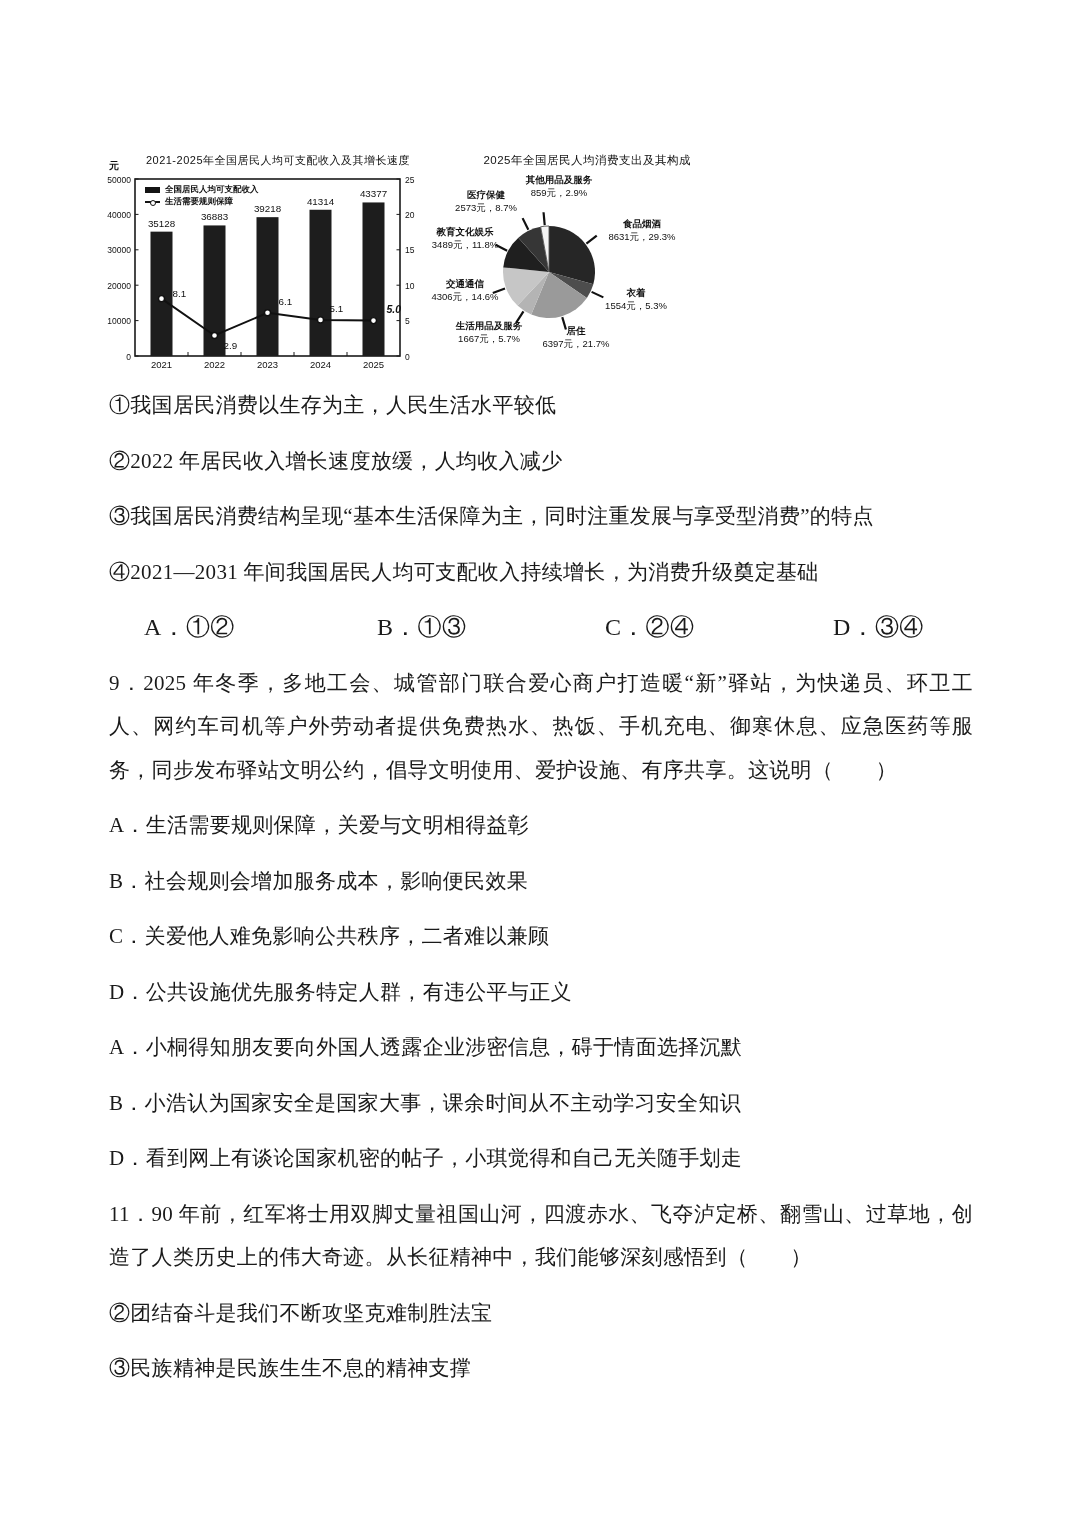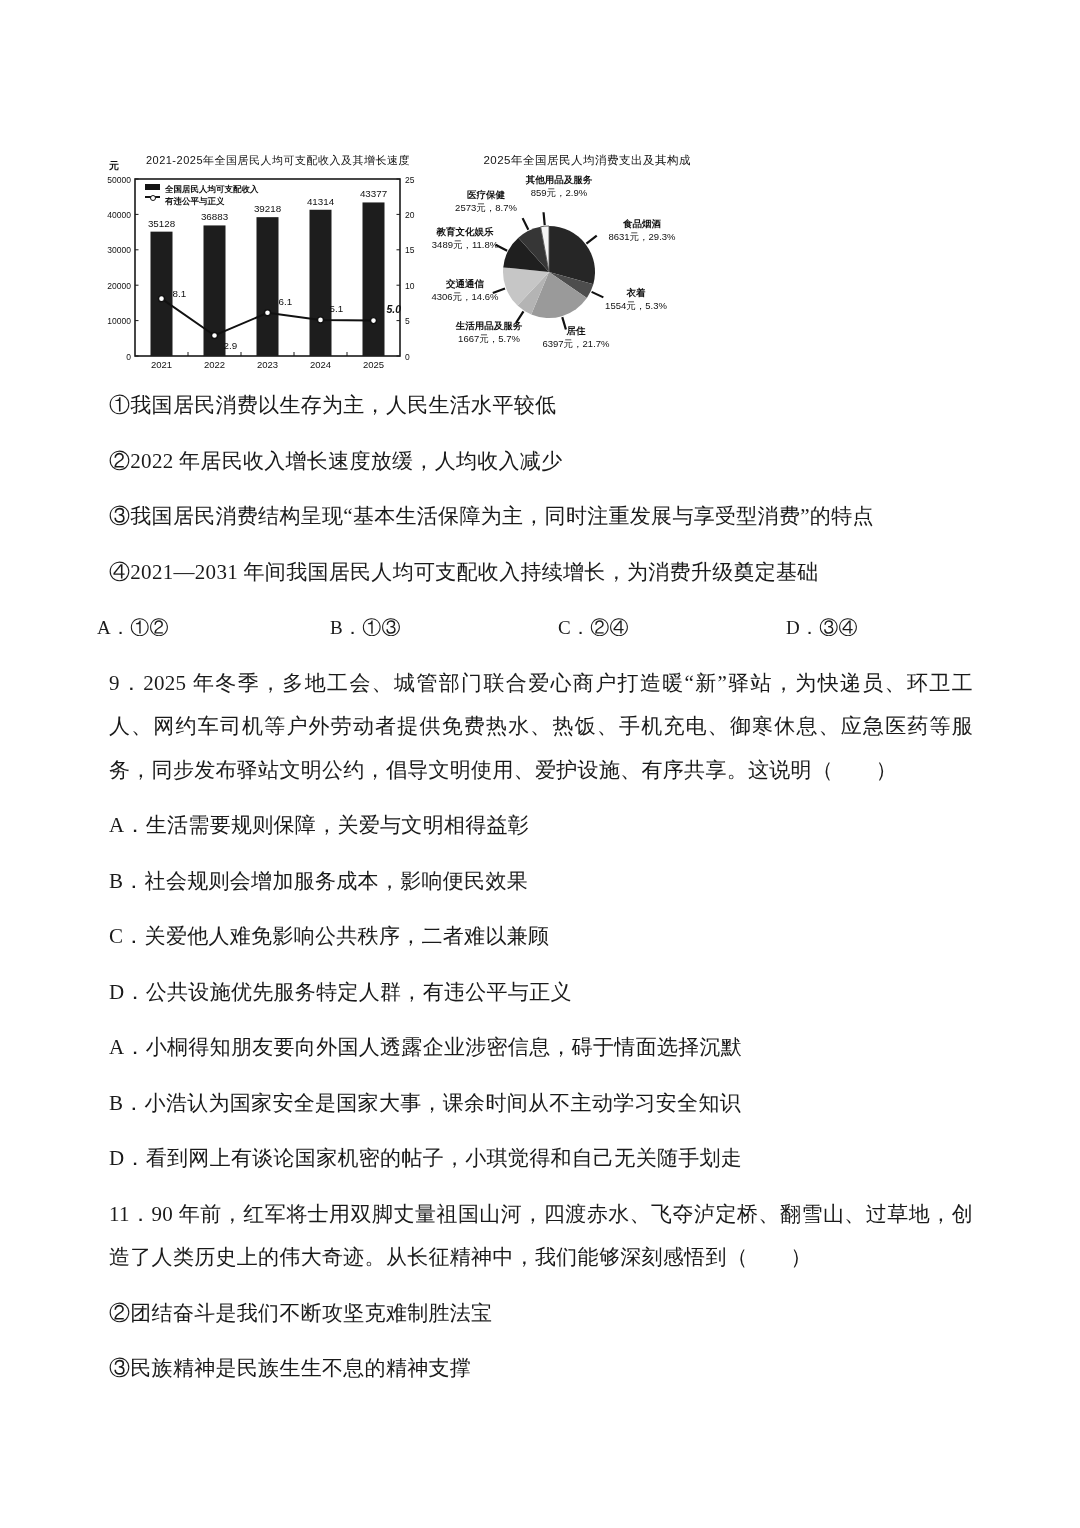--- a/index.html
+++ b/index.html
@@ -11,29 +11,29 @@
   .chart svg text{font-family:"Liberation Sans","DejaVu Sans",sans-serif;fill:#111;}
   .bar{width:330px;height:240px;}
   .pie{width:292px;height:240px;margin-left:4px;}
   .chart-title{position:absolute;font-family:"Liberation Sans","DejaVu Sans",sans-serif;
         font-weight:normal;font-size:11px;color:#111;text-align:right;letter-spacing:.5px;}
   .bar-title{left:15px;top:21px;width:300px;}
   .pie-title{left:0;top:21px;width:262px;font-size:11.5px;}
   .y-unit{position:absolute;left:14px;top:27px;font-family:"Liberation Sans","DejaVu Sans",sans-serif;
         font-weight:bold;font-size:10px;color:#111;}
   .legend{position:absolute;left:50px;top:52px;z-index:2;}
-  .lrow{display:flex;height:12px;
+  .lrow{display:flex;align-items:center;height:12px;
         font-family:"Liberation Sans","DejaVu Sans",sans-serif;font-weight:bold;font-size:8.5px;color:#111;}
   .swatch{display:inline-block;width:15px;height:6px;background:#141414;margin-right:5px;}
   .linemark{display:inline-block;width:15px;height:0;border-top:2px solid #141414;margin-right:5px;position:relative;}
   .linemark::after{content:"";position:absolute;left:5px;top:-3.5px;width:4px;height:4px;
         background:#fff;border:1px solid #141414;border-radius:50%;}
   .text{position:absolute;top:372px;left:97px;width:888px;}
   .line{margin:12px;font-size:21px;line-height:43.5px;letter-spacing:.3px;text-align:justify;}
-  .optrow{display:flex;font-size:19px;line-height:43.5px;letter-spacing:.3px;}
+  .optrow{display:flex;font-size:24px;line-height:43.5px;letter-spacing:.3px;margin-left:47px;}
   .optrow .w1{width:233px;}
   .optrow .w2{width:228px;}
   .optrow .w3{width:228px;}
   .optrow .w4{flex:1;}
 </style>
 </head>
 <body>
 
 <div class="page">
 
@@ -41,21 +41,21 @@
     <div class="chart bar" id="bar-chart">
       <div class="chart-title bar-title">2021-2025年全国居民人均可支配收入及其增长速度</div>
       <div class="y-unit">元</div>
       <div class="legend">
         <div class="lrow">
           <span class="swatch"></span>
           <span>全国居民人均可支配收入</span>
         </div>
         <div class="lrow">
           <span class="linemark"></span>
-          <span>有违公平与正义</span>
+          <span>生活需要规则保障</span>
         </div>
       </div>
     <svg viewBox="0 0 330 240" width="330" height="240">
           <rect x="40" y="47" width="265" height="177" fill="#fff" stroke="#1a1a1a" stroke-width="1.6"></rect>
           <text x="36" y="50.5" font-size="8.5" text-anchor="end">50000</text>
           <line x1="40" y1="47" x2="43.5" y2="47" stroke="#1a1a1a" stroke-width="1"></line>
           <text x="36" y="85.9" font-size="8.5" text-anchor="end">40000</text>
           <line x1="40" y1="82.4" x2="43.5" y2="82.4" stroke="#1a1a1a" stroke-width="1"></line>
           <text x="36" y="121.3" font-size="8.5" text-anchor="end">30000</text>
           <line x1="40" y1="117.8" x2="43.5" y2="117.8" stroke="#1a1a1a" stroke-width="1"></line>

